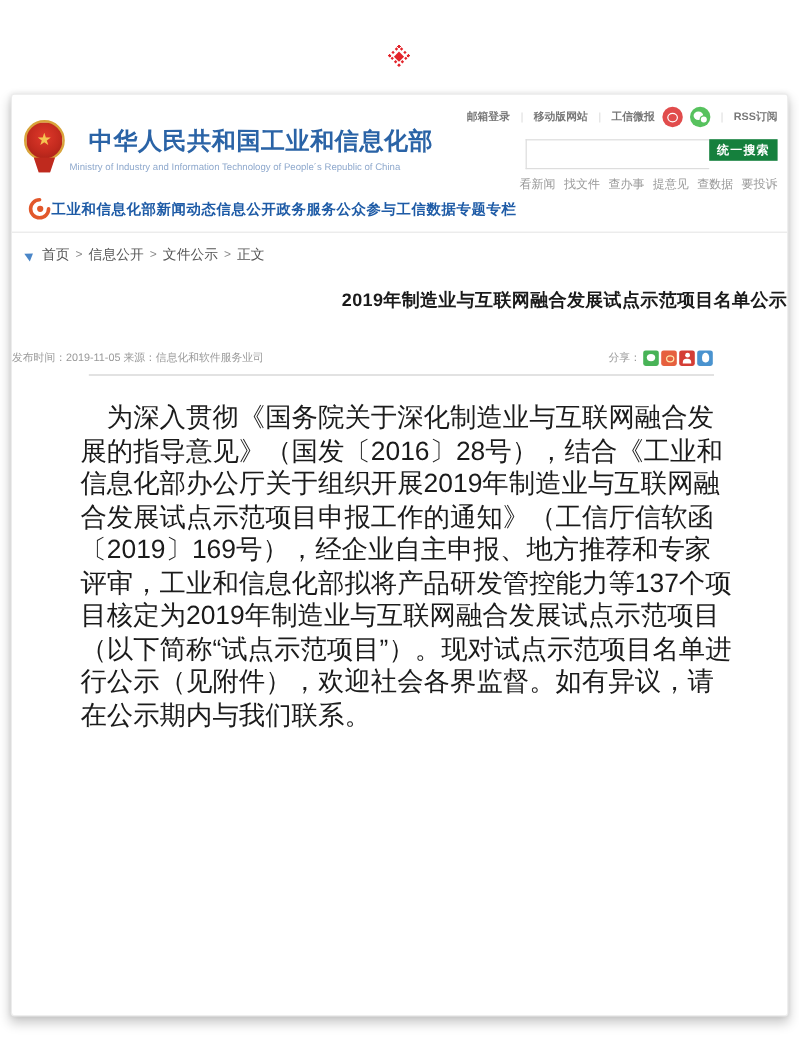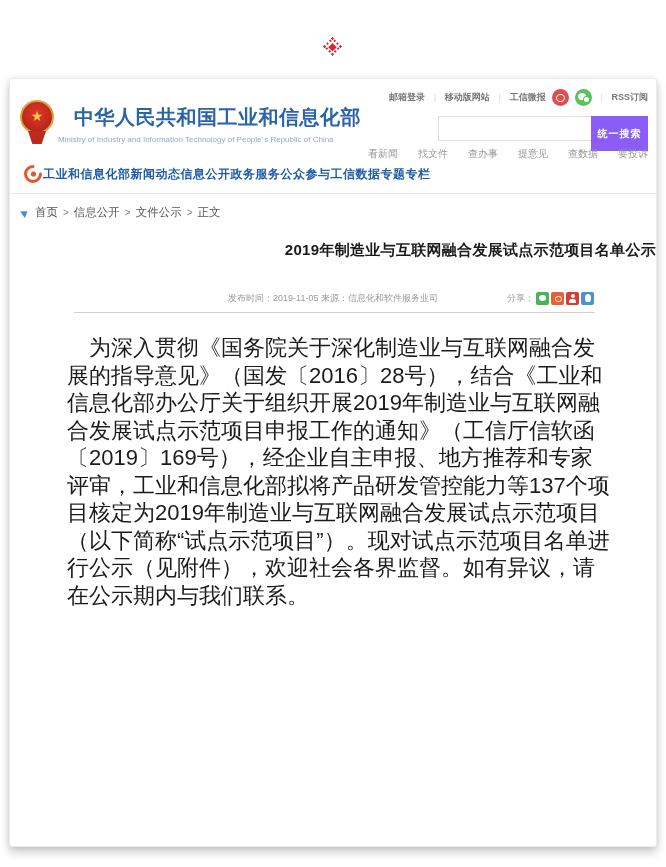--- a/index.html
+++ b/index.html
@@ -41,24 +41,24 @@
     border:1.5px solid #fff; border-radius:50%; }
   .circ.wechat { background:#57c25e; }
   .circ.wechat::before { content:""; position:absolute; left:3px; top:4px; width:8px; height:7px;
     background:#fff; border-radius:50%; }
   .circ.wechat::after { content:""; position:absolute; left:9px; top:7.5px; width:5px; height:5px;
     background:#fff; border-radius:50%; box-shadow:0 0 0 1px #57c25e; }
 
   .searchrow { position:absolute; top:37px; right:8px; display:flex; }
   .searchrow input { width:153px; height:25px; border:1px solid #ddd; border-right:none;
     font-size:11px; padding:0 6px; outline:none; }
-  .searchrow button { width:57px; height:35px; background:#8b5cf6; color:#fff; border:none;
+  .searchrow button { width:57px; height:18px; background:#15803d; color:#fff; border:none;
     font-size:10px; font-weight:bold; letter-spacing:1px; cursor:pointer; }
 
-  .quicklinks { position:absolute; top:68px; right:8px; display:flex; gap:20px;
+  .quicklinks { position:absolute; top:68px; right:8px; display:flex; gap:7px;
     font-size:10px; color:#999;text-align:right; }
   .quicklinks a { color:#999; text-decoration:none; }
 
   
   .nav { position:absolute; top:85px; left:13px; display:flex; align-items:center; }
   .nav-icon { width:20px; height:20px; display:inline-block; }
   .nav a { font-size:12px; font-weight:bold; color:#1e5ba6; text-decoration:none;
     letter-spacing:.5px; white-space:nowrap; }
   .nav-divider { position:absolute; top:114px; left:0; width:100%; border-top:1px solid #e8e8e8; }
 
@@ -69,21 +69,21 @@
     border-top:4px solid transparent; border-bottom:4px solid transparent;
     transform:rotate(-35deg); margin:0 2px; }
   .breadcrumb .bsep { color:#888; font-size:10px; }
   .breadcrumb a { color:#555; text-decoration:none; }
 
   
   .art-title { position:absolute; top:162px; left:0; width:100%; text-align:right;
     font-size:15px; font-weight:bold; color:#1a1a1a; letter-spacing:.3px; }
 
   .meta { position:absolute; top:212px; left:0; width:100%; height:16px;
-    font-size:9px; color:#999; text-align:center; line-height:14px; }
+    font-size:9px; color:#999; line-height:14px; }
   .meta .share { position:absolute; right:62px; top:0; display:flex; align-items:center; gap:2px; }
   .sh { width:13px; height:13px; border-radius:2px; position:relative; cursor:pointer; }
   .sh.wechat { background:#48b357; }
   .sh.wechat::after { content:""; position:absolute; left:3px; top:3.5px; width:7px; height:6px;
     background:#fff; border-radius:50%; }
   .sh.weibo { background:#e6603e; }
   .sh.weibo::after { content:""; position:absolute; left:3.5px; top:4px; width:5px; height:4px;
     border:1.5px solid #ffe9ad; border-radius:50%; }
   .sh.renren { background:#d43d35; }
   .sh.renren::before { content:""; position:absolute; left:4.5px; top:2px; width:4px; height:4px;

